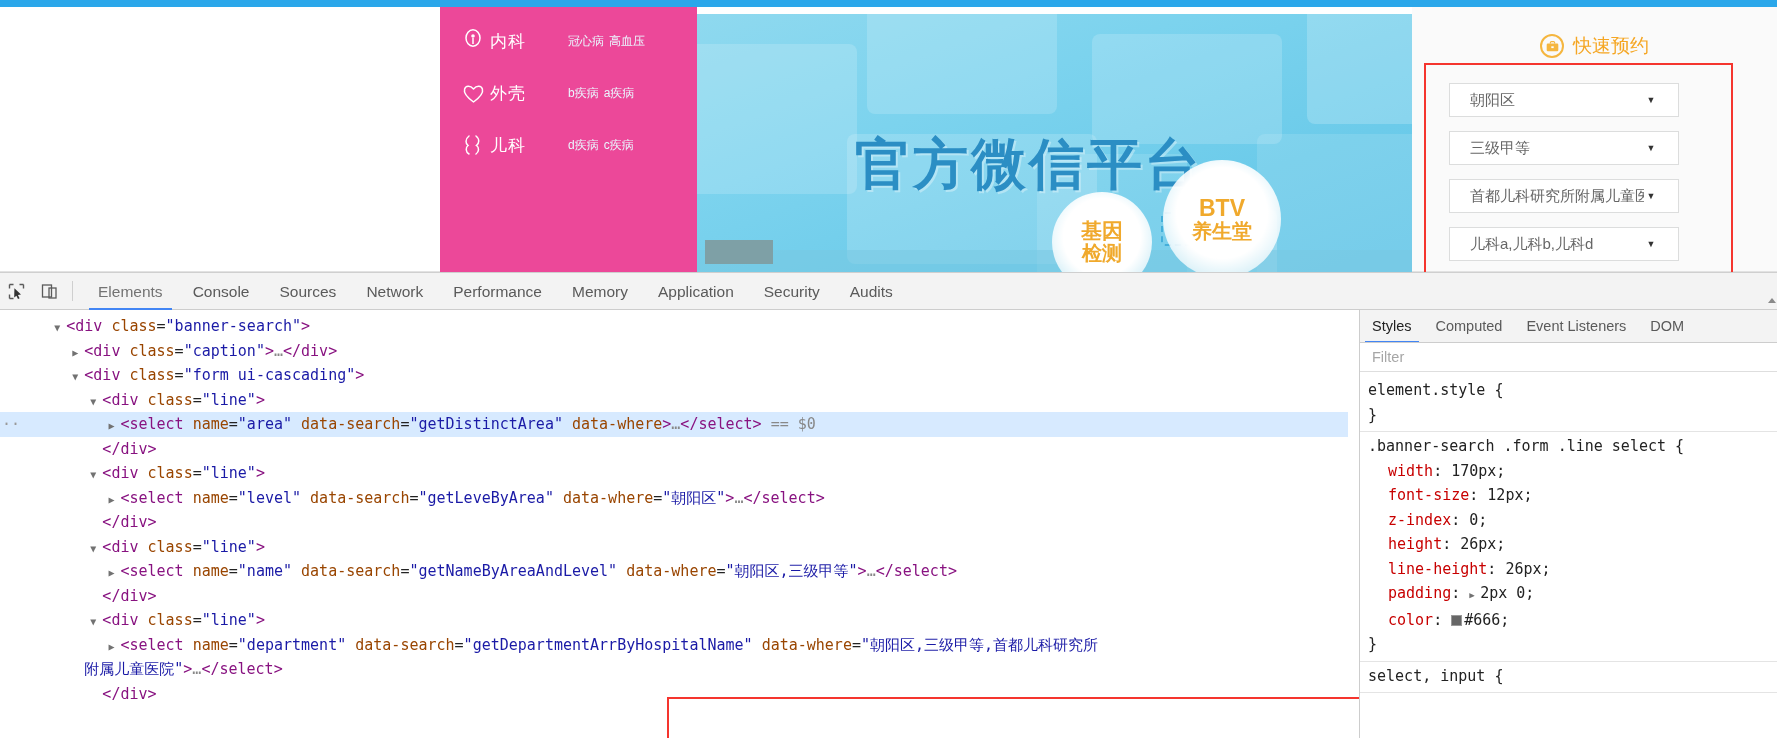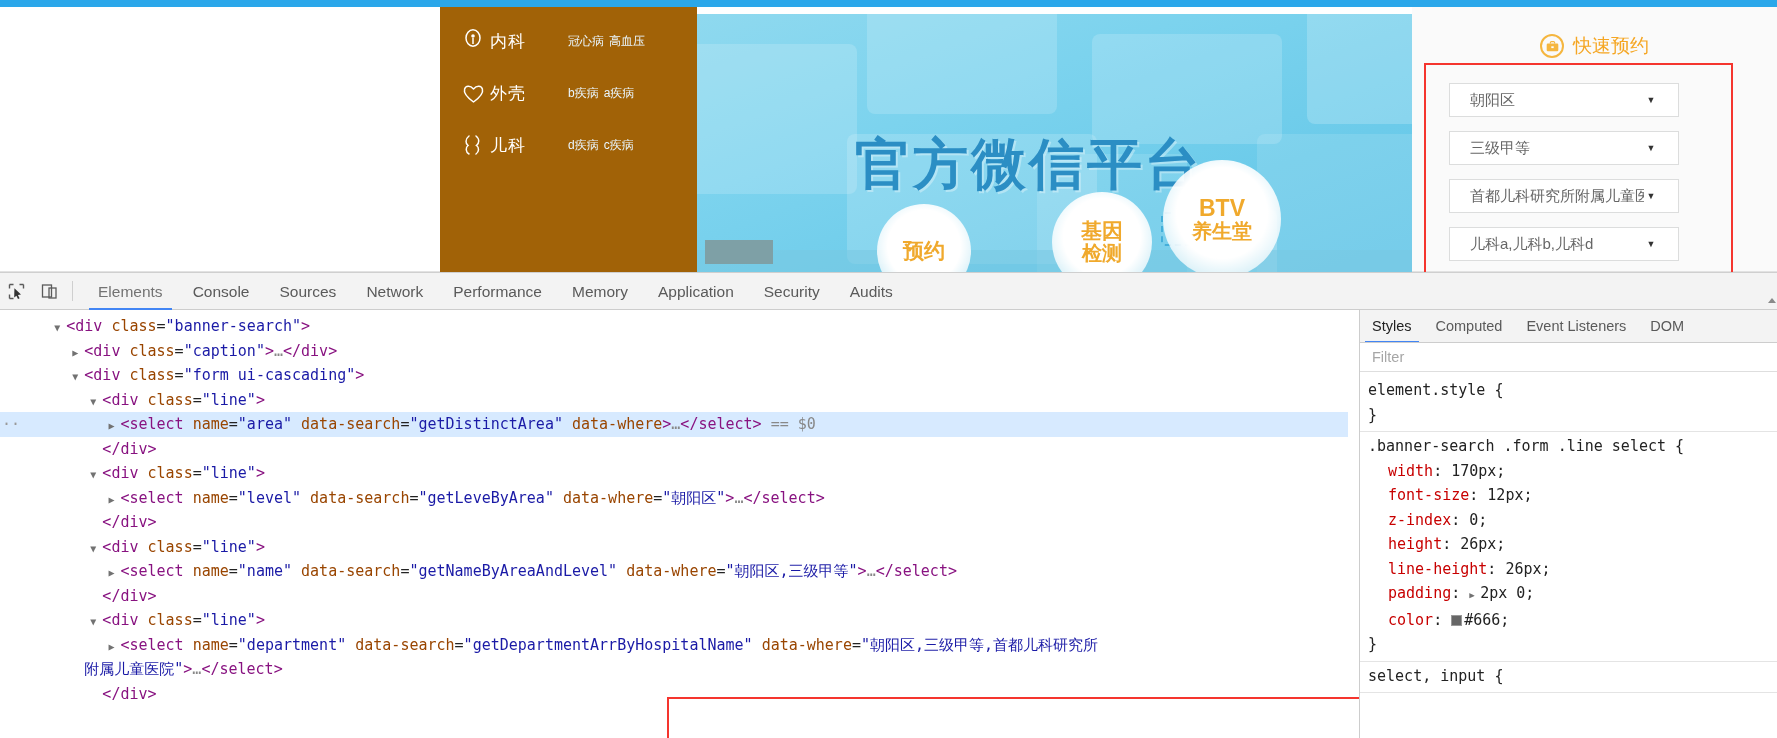--- a/index.html
+++ b/index.html
@@ -26,21 +26,21 @@
     position: absolute; left: 0; top: 7px;
     width: 440px; height: 265px;
     background: #ffffff;
     border-bottom: 1px solid #e2e2e2;
   }
 
   
   #dept-nav {
     position: absolute; left: 440px; top: 7px;
     width: 257px; height: 265px;
-    background: #a16207;
+    background: #ec4899;
   }
   .dept-row {
     position: relative;
     height: 52px;
     display: flex; align-items: center;
     color: #ffffff;
   }
   .dept-row:nth-child(1) { margin-top: 8px; }
   .dept-icon {
     width: 34px; margin-left: 16px;
@@ -382,23 +382,20 @@
     <div class="bnr-rect r5"></div>
     <div class="bnr-rect r6"></div>
     <div class="bnr-rect r7"></div>
     <div class="bnr-rect r8"></div>
 
     <div class="bnr-headline">官方微信平台</div>
 
     <div class="bnr-band"></div>
     <div class="bnr-dark"></div>
 
-    <div class="bubble b-yuyue">
-      <span>预约</span>
-    </div>
     <div class="bnr-dash"></div>
     <div class="bubble b-jiyin">
       <span>基因</span>
       <span class="small">检测</span>
     </div>
     <div class="bubble b-btv">
       <span>BTV</span>
       <span class="small">养生堂</span>
     </div>
   </div>

